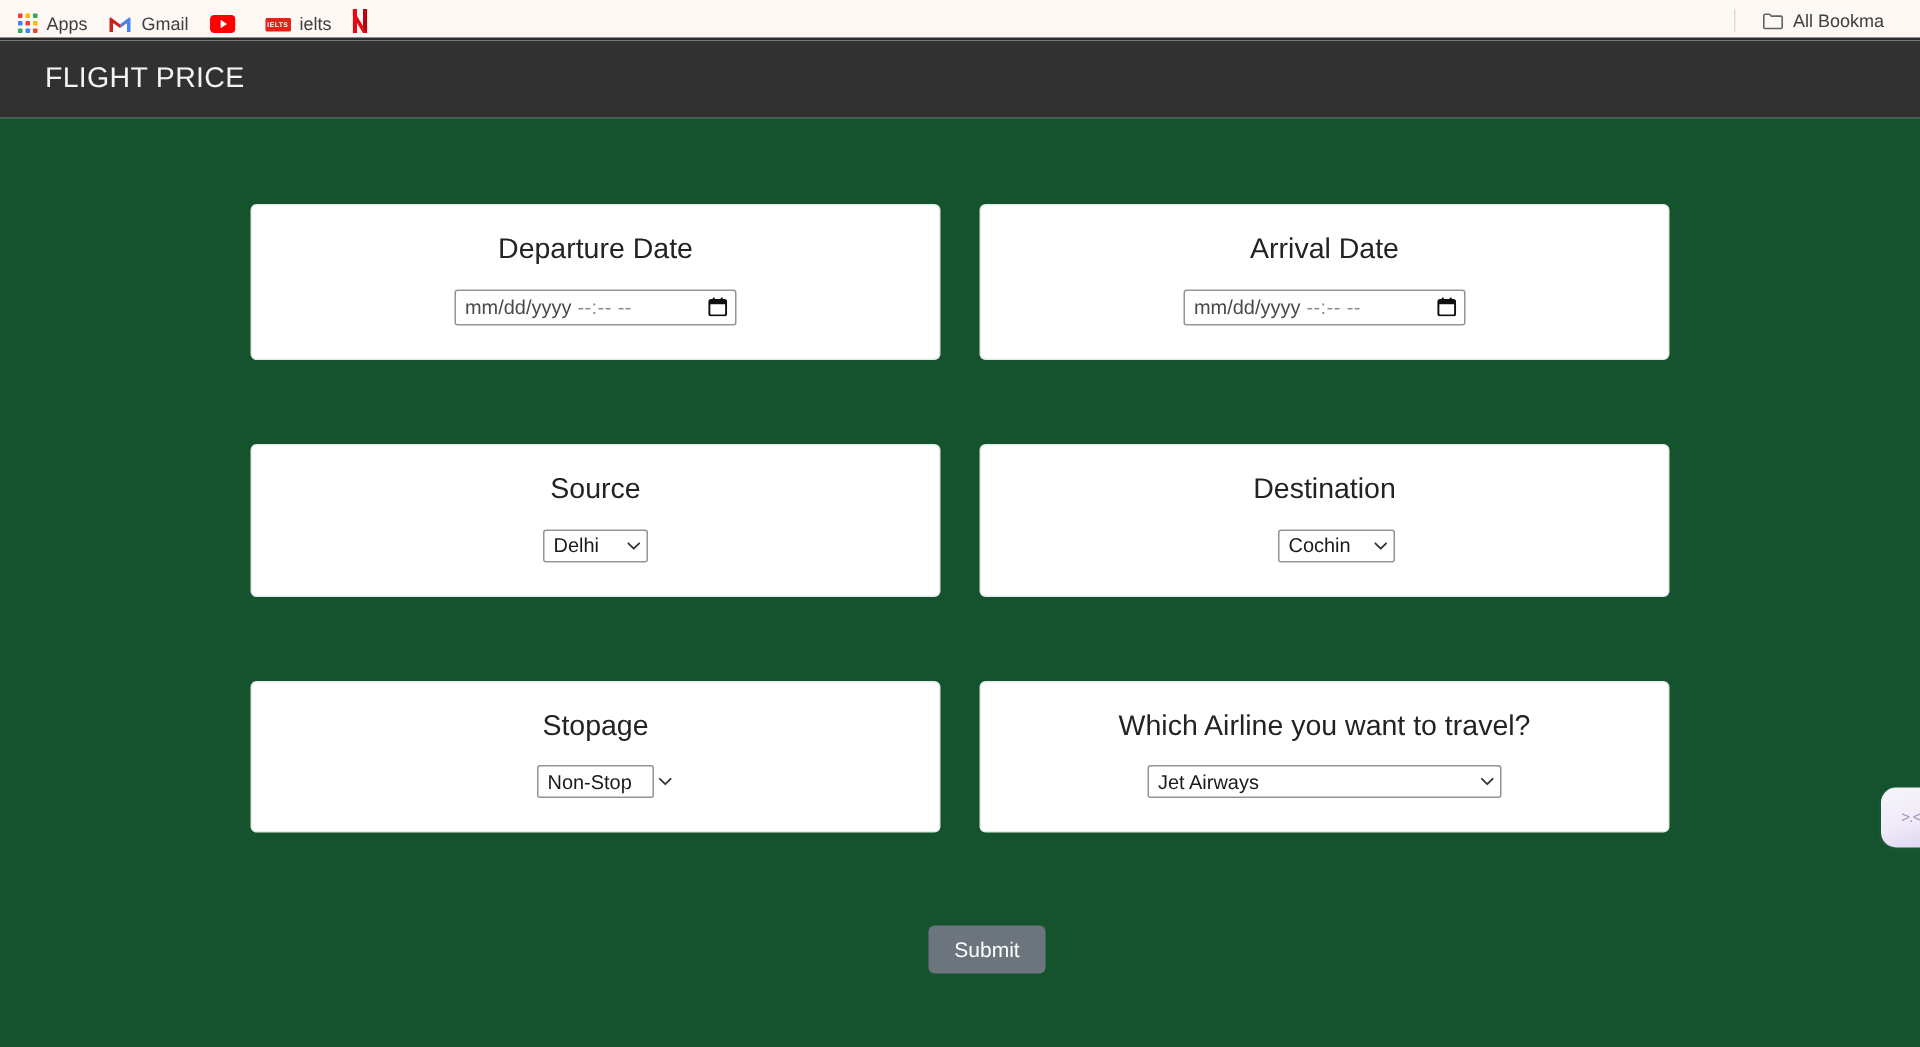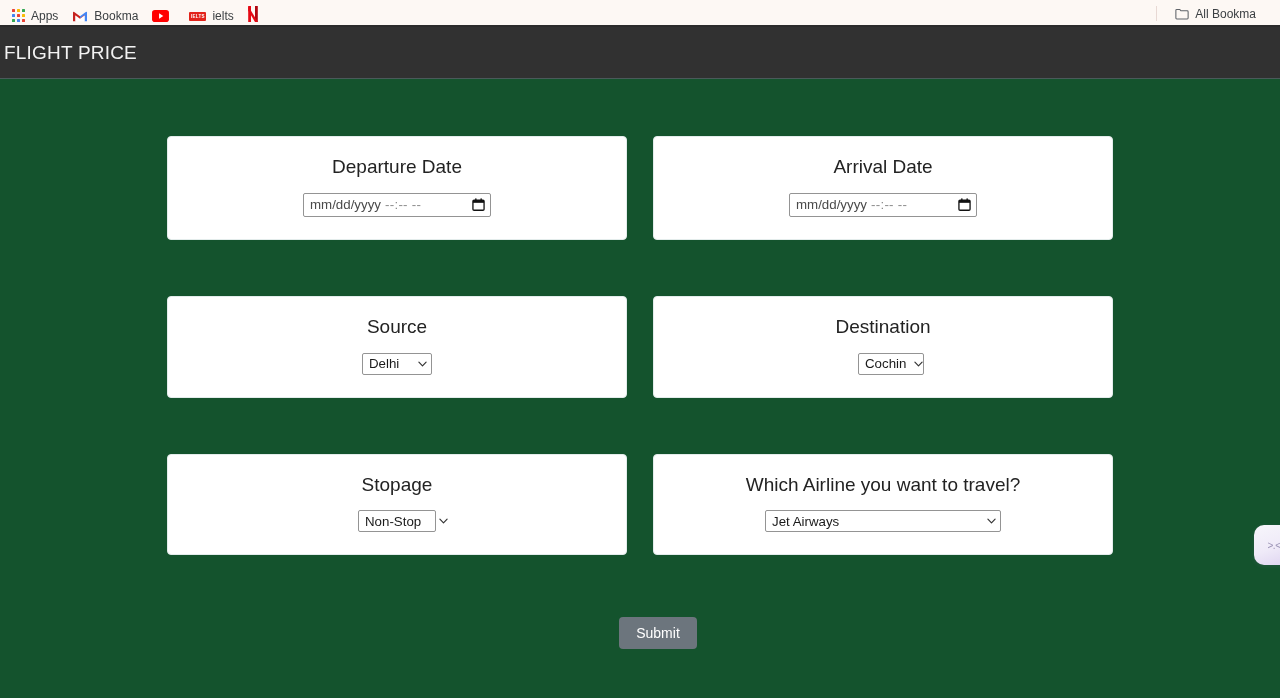--- a/index.html
+++ b/index.html
@@ -90,21 +90,21 @@
     margin: 0 12px 0 0;
   }
   .folder-icon { width: 14px; height: 12px; flex:none; display:block; }
 
   
   .navbar {
     height: 52px;
     background: #313131;
     display: flex;
     align-items: center;
-    padding-left: 4px;
+    padding-left: 30px;
     border-bottom: 1px solid #4a5a5a;
   }
   .navbar-title {
     color: #f3f3f3;
     font-size: 19px;
     font-weight: 400;
     letter-spacing: 0.2px;
   }
 
   
@@ -169,21 +169,21 @@
     border-radius: 2px;
     background: #fff;
     padding: 0 4px 0 6px;
     font-size: 13.3px;
     color: #1a1a1a;
     font-family: "Liberation Sans", sans-serif;
     gap: 8px;
     white-space: nowrap;
   }
   .sel-source { width: 70px; }
-  .sel-dest   { width: 66px; margin-left: 16px; }
+  .sel-dest   { width: 78px; margin-left: 16px; }
   .sel-stop   { width: 78px; gap: 18px; }
   .sel-airline{ width: 236px; }
   .caret {
     width: 9px; height: 6px; flex: none;
     display:block;
   }
 
   .submit-wrap {
     text-align: center;
     margin-top: 62px;
@@ -242,21 +242,21 @@
   </div>
 
   <div class="bm-item">
     <svg class="gmail-icon" viewBox="0 0 24 18">
       <path d="M2 17h3V8l7 5 7-5v9h3V2.5L12 9.5 2 2.5z" fill="#fff"></path>
       <path d="M1.5 3.2V17h3.7V8.3L12 13.1V9.2L2.8 2.6a1 1 0 0 0-1.3.6z" fill="#c5221f"></path>
       <path d="M22.5 3.2V17h-3.7V8.3L12 13.1V9.2l9.2-6.6a1 1 0 0 1 1.3.6z" fill="#4285f4"></path>
       <path d="M5.2 17V8.3L12 13.1l6.8-4.8V17z" fill="#fff"></path>
       <path d="M5.2 8.3 12 13.1l6.8-4.8v-.9L12 12.2 5.2 7.4z" fill="#ea4335"></path>
     </svg>
-    <span class="bm-label">Bookma</span>
+    <span class="bm-label">Gmail</span>
   </div>
 
   <div class="bm-item">
     <svg class="yt-icon" viewBox="0 0 24 17">
       <rect x="0" y="0" width="24" height="17" rx="4" fill="#ff0000"></rect>
       <path d="M10 4.6 16 8.5 10 12.4z" fill="#ffffff"></path>
     </svg>
     <span class="bm-label"></span>
   </div>
 

